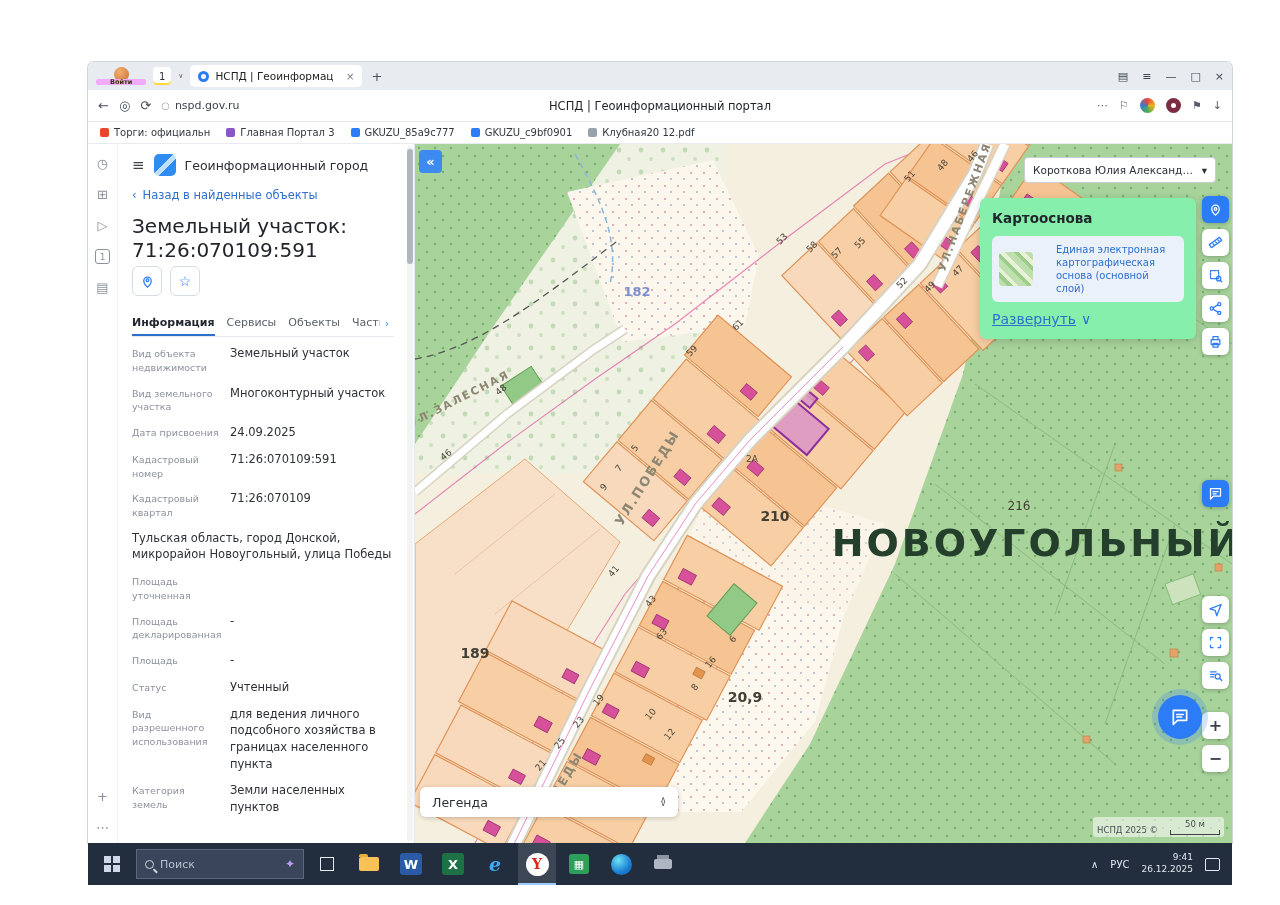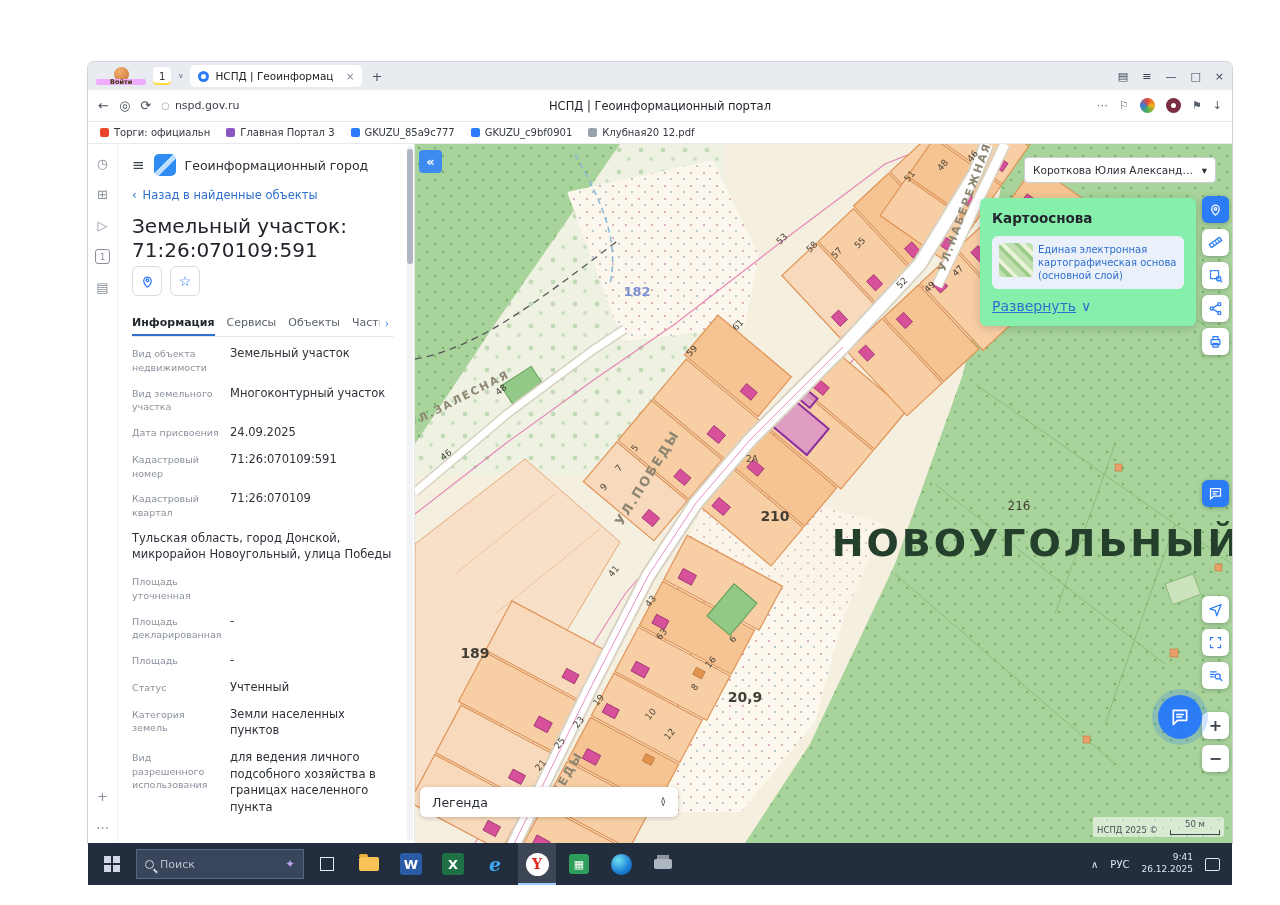--- a/index.html
+++ b/index.html
@@ -62,21 +62,21 @@
 .pscroll{position:absolute;right:1px;top:2px;bottom:2px;width:6px;background:#f2f3f5;border-radius:3px}
 .pthumb{width:6px;height:115px;background:#aeb6c1;border-radius:3px;margin-top:3px}
 
 .map{flex:1;position:relative;overflow:hidden;background:#f5efdf}
 .map svg.base{position:absolute;inset:0}
 .collapse-btn{position:absolute;left:4px;top:6px;width:23px;height:23px;background:#3d8bf0;color:#fff;border-radius:4px;font-size:13px;font-weight:700;display:flex;align-items:center;justify-content:center;z-index:5}
 .userchip{position:absolute;right:16px;top:13px;height:26px;width:192px;background:#fff;border:1px solid #c9ced6;border-radius:4px;display:flex;align-items:center;gap:6px;padding:0 8px;font-size:10.5px;color:#2c3138;z-index:5}
 .userchip .nm{flex:1;white-space:nowrap;overflow:hidden;text-overflow:ellipsis}
 .basemap{position:absolute;right:36px;top:54px;width:216px;background:#86efac;border-radius:6px;box-shadow:0 2px 10px rgba(0,0,0,.18);padding:12px;z-index:5}
 .basemap h3{font-size:13.5px;font-weight:600;color:#22262c;margin-bottom:10px}
-.layerrow{background:#eaf1fb;border-radius:6px;padding:7px;display:flex;gap:5px;}
+.layerrow{background:#eaf1fb;border-radius:6px;padding:7px;display:flex;gap:23px;align-items:center}
 .thumb{width:34px;height:34px;border-radius:4px;flex:0 0 auto;background:repeating-linear-gradient(45deg,#bfe0ae 0 6px,#9ccd8a 6px 10px,#e8f2d9 10px 14px)}
 .layertxt{font-size:10px;color:#2f6fce;line-height:1.3}
 .expand{margin-top:9px;font-size:14px;color:#2f6fce;display:flex;gap:5px;align-items:center}
 .expand u{text-decoration:underline}
 .mtools{position:absolute;right:3px;display:flex;flex-direction:column;gap:6px;z-index:5}
 .mbtn{width:27px;height:27px;border-radius:6px;background:#fff;box-shadow:0 1px 4px rgba(0,0,0,.25);display:flex;align-items:center;justify-content:center;color:#2b7cf6}
 .mbtn.blue{background:#2b7cf6;color:#fff}
 .mbtn svg{width:15px;height:15px;stroke:currentColor;fill:none;stroke-width:2;stroke-linecap:round;stroke-linejoin:round}
 .mbtn.txt{font-size:16px;font-weight:700;color:#3c434d}
 .chatfab{position:absolute;right:30px;top:551px;width:44px;height:44px;border-radius:50%;background:#2b7cf6;box-shadow:0 0 0 6px rgba(43,124,246,.22);display:flex;align-items:center;justify-content:center;z-index:5}
@@ -261,26 +261,26 @@
               </div>
               <div class="frow">
                 <div class="flabel">Площадь</div>
                 <div class="fvalue">-</div>
               </div>
               <div class="frow">
                 <div class="flabel">Статус</div>
                 <div class="fvalue">Учтенный</div>
               </div>
               <div class="frow">
+                <div class="flabel">Вид разрешенного использования</div>
+                <div class="fvalue">для ведения личного подсобного хозяйства в границах населенного пункта</div>
+              </div>
+              <div class="frow">
                 <div class="flabel">Категория земель</div>
                 <div class="fvalue">Земли населенных пунктов</div>
-              </div>
-              <div class="frow">
-                <div class="flabel">Вид разрешенного использования</div>
-                <div class="fvalue">для ведения личного подсобного хозяйства в границах населенного пункта</div>
               </div>
               <div class="frow"></div>
             </div>
         </div>
         <div class="pscroll">
             <div class="pthumb"></div>
           </div>
       </aside>
 
       <div class="map">

